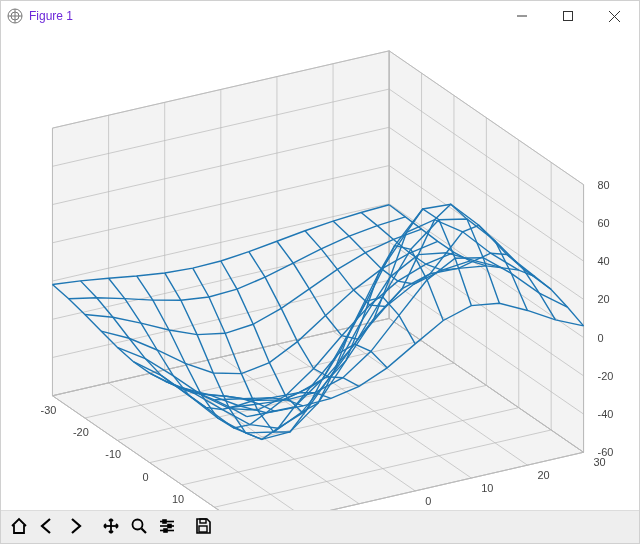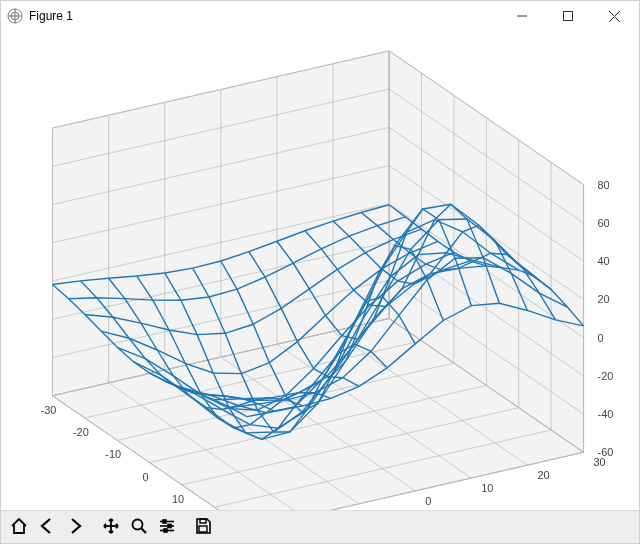--- a/index.html
+++ b/index.html
@@ -1,17 +1,17 @@
 <!DOCTYPE html>
 <html><head>
 <meta charset="utf-8">
 <style>
   html,body{margin:0;padding:0;background:#fff;font-family:"Segoe UI",Arial,sans-serif;font-size:12px;color:#222;}
   .window{width:640px;height:544px;box-sizing:border-box;border:1px solid #d0d0d0;display:flex;flex-direction:column;background:#fff;}
-  .titlebar{height:30px;display:flex;align-items:center;padding:0 2px 0 6px;color:#000000;}
+  .titlebar{height:30px;display:flex;align-items:center;padding:0 2px 0 6px;color:#6d28d9;}
   .titlebar .app-icon{width:16px;height:16px;margin-right:6px;display:flex;align-items:center;justify-content:center;}
   .title{flex:0 0 auto;}
   .title-spacer{flex:1;}
   .win-btn{width:46px;height:30px;display:flex;align-items:center;justify-content:center;color:#333;}
   .win-btn svg{display:block;}
   .canvas{flex:1;position:relative;background:#fff;}
   .canvas svg{position:absolute;inset:0;}
   .toolbar{height:32px;background:#eeeeee;border-top:1px solid #dcdcdc;display:flex;align-items:center;padding:0 4px;gap:0;}
   .tbtn{width:26px;height:26px;display:flex;align-items:center;justify-content:center;margin:0 1px;background:#eee;}
   .tsep{width:8px;height:26px;}

